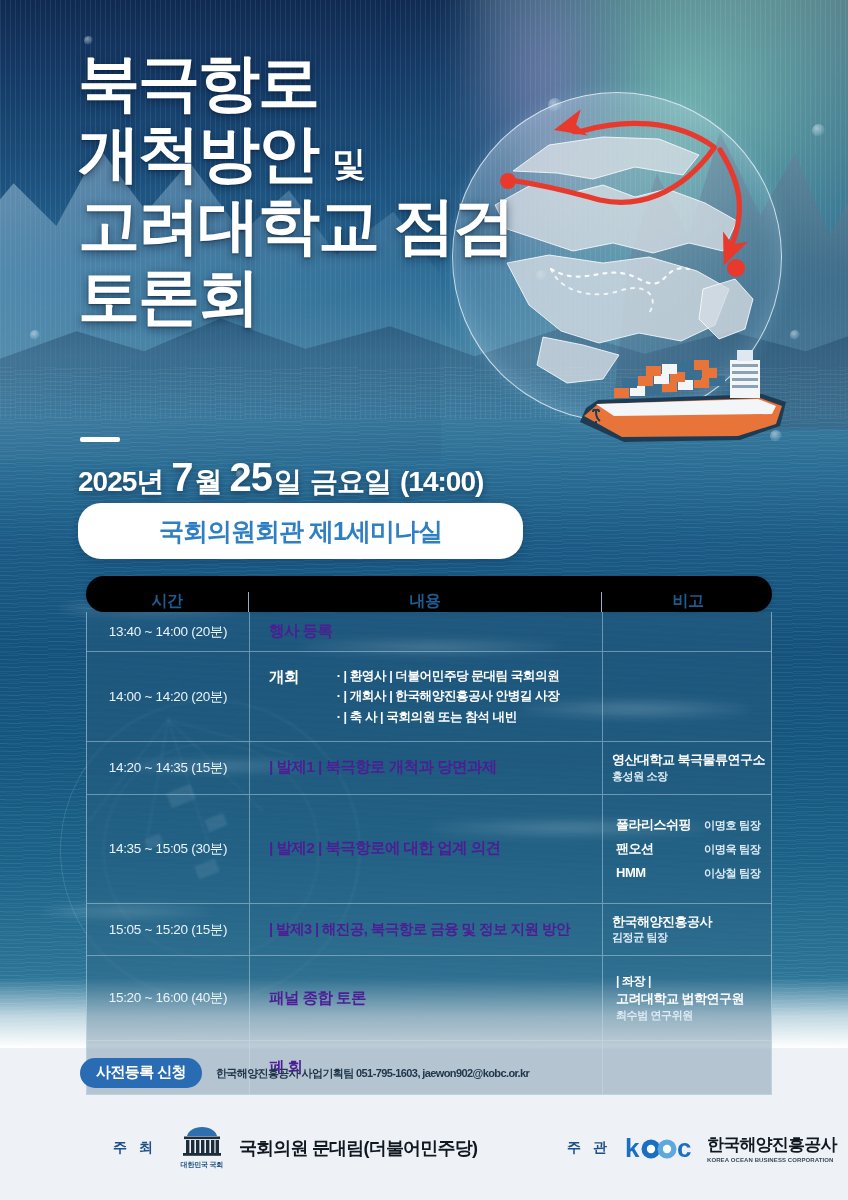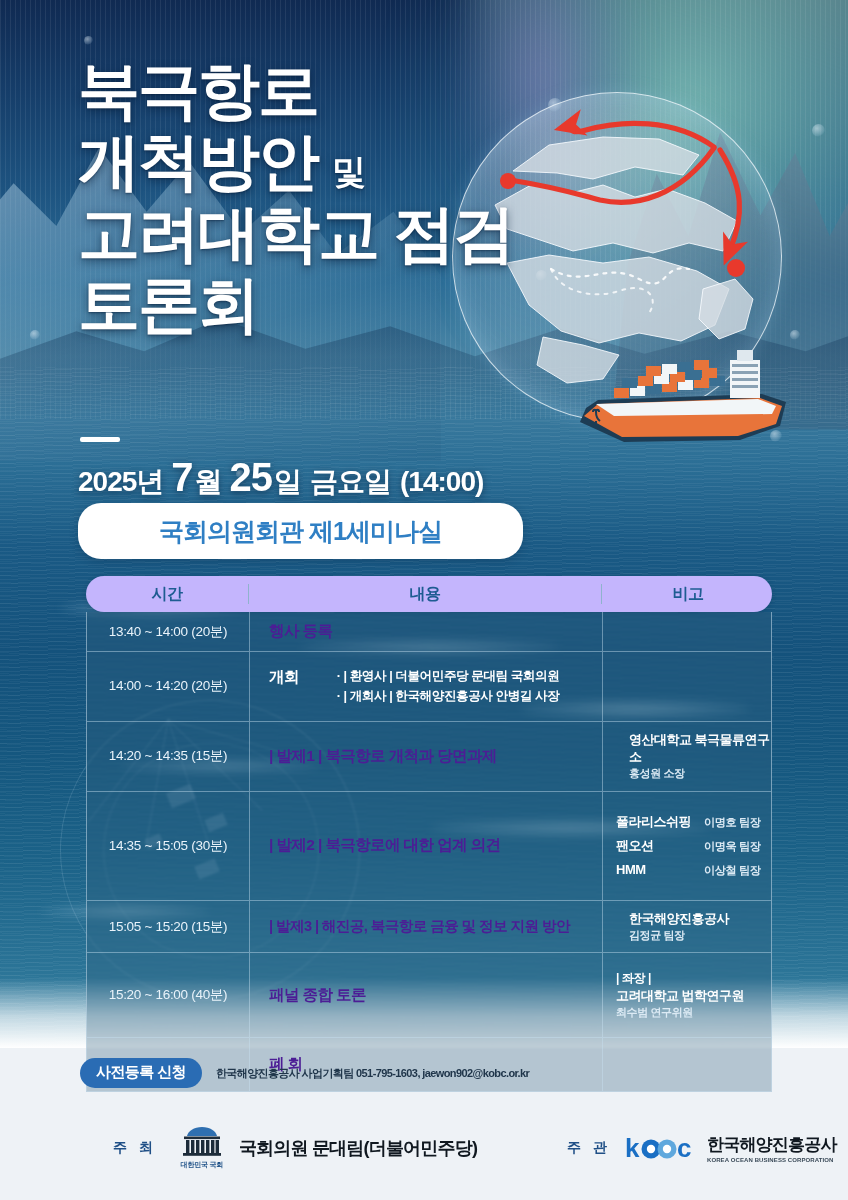--- a/index.html
+++ b/index.html
@@ -113,21 +113,21 @@
   .globe{
     position:absolute; inset:0; border-radius:50%;
     background:
       radial-gradient(circle at 34% 26%, rgba(246,250,253,.34) 0%, rgba(205,225,238,.20) 40%, rgba(120,160,190,.14) 70%, rgba(60,110,150,.10) 100%);
     border:1.5px solid rgba(236,245,250,.80);
     box-shadow:0 0 26px rgba(180,215,238,.30) inset, 0 0 18px rgba(150,200,230,.22);
     overflow:hidden;
   }
 
   
-  .title-block{ position:absolute; left:78px; top:60px; z-index:6; }
+  .title-block{ position:absolute; left:78px; top:52px; z-index:6; }
   .t-line{
     color:#ffffff;
     font-weight:700;
     letter-spacing:-2px;
     line-height:.99;
     text-shadow:0 3px 10px rgba(6,26,52,.55), 0 1px 2px rgba(6,26,52,.5);
     white-space:nowrap;
   }
   .t1{ font-size:62px; }
   .t2{ font-size:62px; margin-top:10px; }
@@ -153,42 +153,42 @@
     position:absolute; left:78px; top:503px; width:445px; height:56px; z-index:6;
     background:#ffffff; border-radius:23px;
     display:flex; align-items:center; justify-content:center;
     box-shadow:0 2px 8px rgba(8,36,66,.26);
   }
   .venue span{ color:#2f7fc4; font-size:25px; font-weight:700; letter-spacing:-1px; }
 
   
   .sched{ position:absolute; left:86px; top:576px; width:686px; z-index:6; }
   .sched-head{
-    height:36px; background:#c4b5fd; border-radius:18px;
-    display:flex; align-items:center; box-shadow:0 1px 5px rgba(8,36,66,.20);
+    height:36px; background:#000000; border-radius:18px;
+    display:flex; align-items:flex-end; box-shadow:0 1px 5px rgba(8,36,66,.20);
   }
   .sched-head .hc{ color:#1e5c92; font-size:16px; font-weight:700; text-align:center; letter-spacing:-.5px; }
   .col-time{ width:162px; flex:0 0 162px; }
   .col-body{ width:352px; flex:0 0 352px; }
   .col-note{ width:172px; flex:0 0 172px; }
   .hdiv{ width:1px; height:20px; background:#8fb3cd; flex:0 0 1px; }
 
   .sched-body{
     margin-top:0; border:1px solid rgba(196,220,236,.55); border-top:none;
     background:rgba(46,92,124,.30);
     backdrop-filter:blur(1px);
   }
   .row{ display:flex; border-top:1px solid rgba(200,224,240,.45); }
   .row:first-child{ border-top:none; }
   .cell{ padding:9px 0; position:relative; }
   .cell + .cell{ border-left:1px solid rgba(200,224,240,.45); }
   .c-time{ width:162px; flex:0 0 162px; display:flex; align-items:center; justify-content:center;
            color:#e9f3fa; font-size:13.5px; letter-spacing:-.3px; }
   .c-body{ width:353px; flex:0 0 353px; display:flex; align-items:center; padding-left:19px; }
-  .c-note{ width:169px; flex:0 0 169px; display:flex; flex-direction:column; justify-content:center; padding-left:26px; }
+  .c-note{ width:169px; flex:0 0 169px; display:flex; flex-direction:column; justify-content:center; padding-left:9px; }
 
   .b-title{ color:#4c1d95; font-size:15.5px; font-weight:700; letter-spacing:-.6px; }
   .open-wrap{ display:flex; align-items:flex-start; width:100%; }
   .open-label{ color:#ffffff; font-size:15.5px; font-weight:700; letter-spacing:-.6px; padding-top:1px; }
   .open-list{ margin-left:38px; }
   .open-item{ color:#ffffff; font-size:12.6px; font-weight:700; letter-spacing:-.45px; line-height:1.62; white-space:nowrap; }
 
   .n-org{ color:#ffffff; font-size:13px; font-weight:700; letter-spacing:-.5px; line-height:1.35; }
   .n-person{ color:#dceaf4; font-size:11px; font-weight:700; letter-spacing:-.4px; line-height:1.45; }
   .n-pair{ display:flex; align-items:baseline; line-height:1.85; }
@@ -377,20 +377,21 @@
       </div>
 
       <div class="row">
         <div class="cell c-time">14:00 ~ 14:20 (20분)</div>
         <div class="cell c-body" style="padding:14px 0 14px 19px;">
           <div class="open-wrap">
             <span class="open-label">개회</span>
             <div class="open-list">
               <div class="open-item">· | 환영사 |  더불어민주당 문대림 국회의원</div>
               <div class="open-item">· | 개회사 |  한국해양진흥공사 안병길 사장</div>
+              <div class="open-item">· | 축   사 |  국회의원 또는 참석 내빈</div>
             </div>
           </div>
         </div>
         <div class="cell c-note"></div>
       </div>
 
       <div class="row">
         <div class="cell c-time">14:20 ~ 14:35  (15분)</div>
         <div class="cell c-body">
           <span class="b-title">| 발제1 |  북극항로 개척과 당면과제</span>

